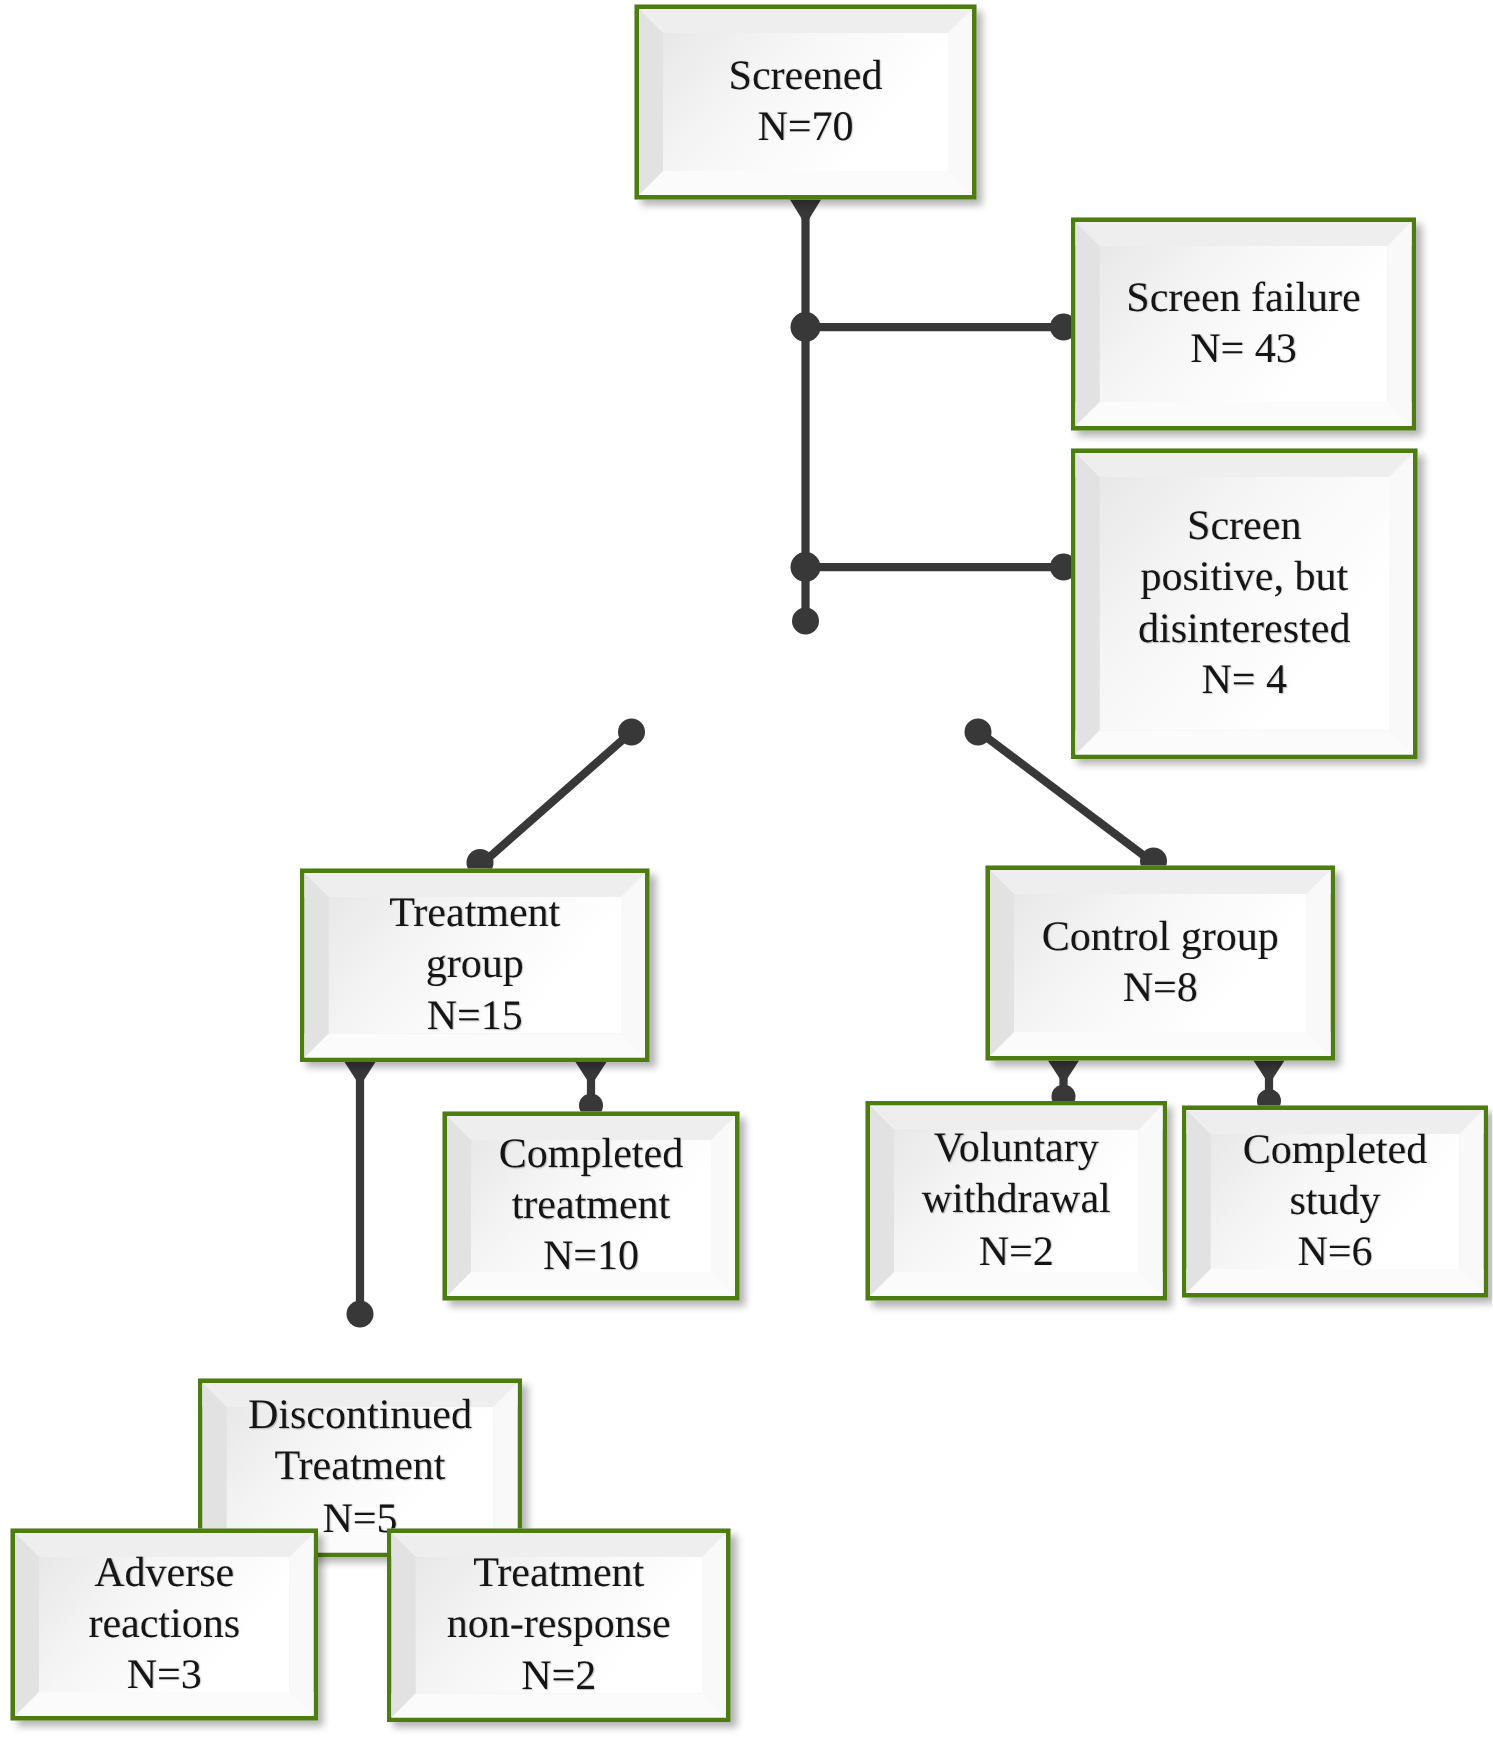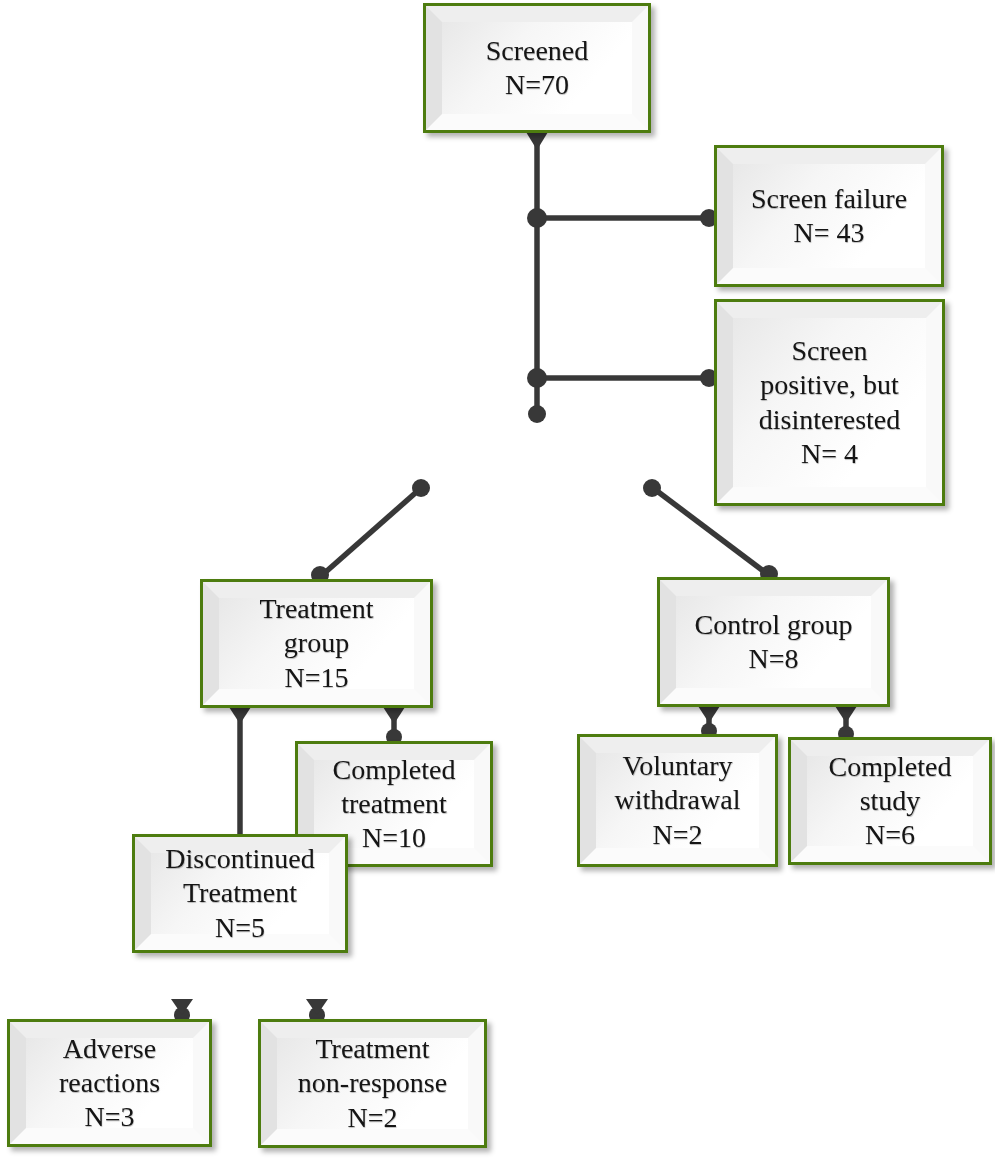--- a/index.html
+++ b/index.html
@@ -41,21 +41,21 @@
   
   #n-screened            {left:423px;top:3px;   width:228px;height:130px;}
   #n-screen-failure      {left:714px;top:145px; width:230px;height:142px;}
   #n-screen-positive     {left:714px;top:299px; width:231px;height:207px;}
   #n-randomized          {left:423px;top:421px; width:230px;height:137px;}
   #n-treatment-group     {left:200px;top:579px; width:233px;height:129px;}
   #n-control-group       {left:657px;top:577px; width:233px;height:130px;padding-left:43px;}
   #n-completed-treatment {left:295px;top:741px; width:198px;height:126px;}
   #n-voluntary-withdrawal{left:577px;top:734px; width:201px;height:133px;}
   #n-completed-study     {left:788px;top:737px; width:204px;height:128px;}
-  #n-discontinued        {left:132px;top:834px; width:216px;height:119px;}
+  #n-discontinued        {left:132px;top:919px; width:216px;height:119px;}
   #n-adverse             {left:7px;  top:1019px;width:205px;height:128px;}
   #n-nonresponse         {left:258px;top:1019px;width:229px;height:129px;}
   .c-line{stroke:#383838;stroke-width:5.5;}
   .c-dot{fill:#383838;}
   .c-tri{fill:#383838;}
 </style>
 </head>
 <body>
 
 <div class="canvas">

